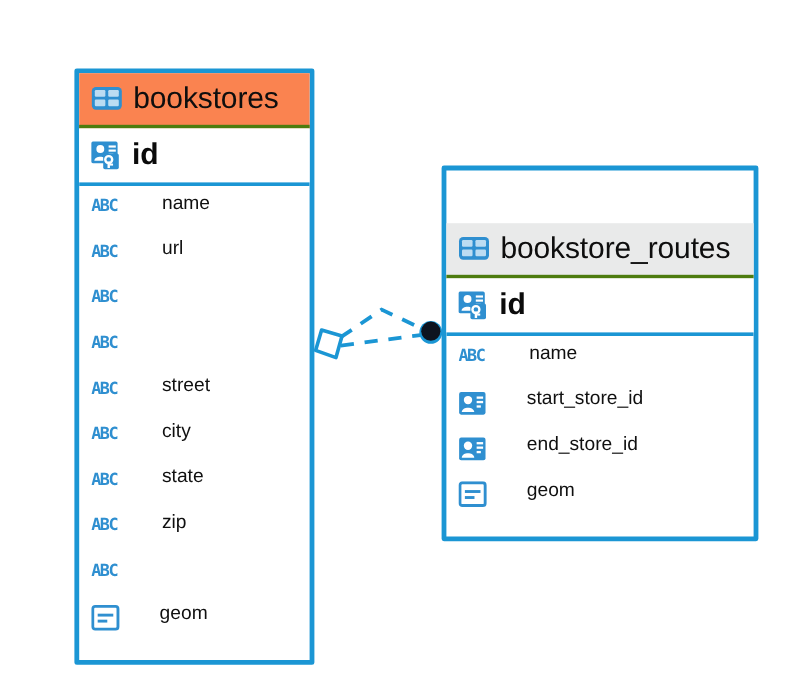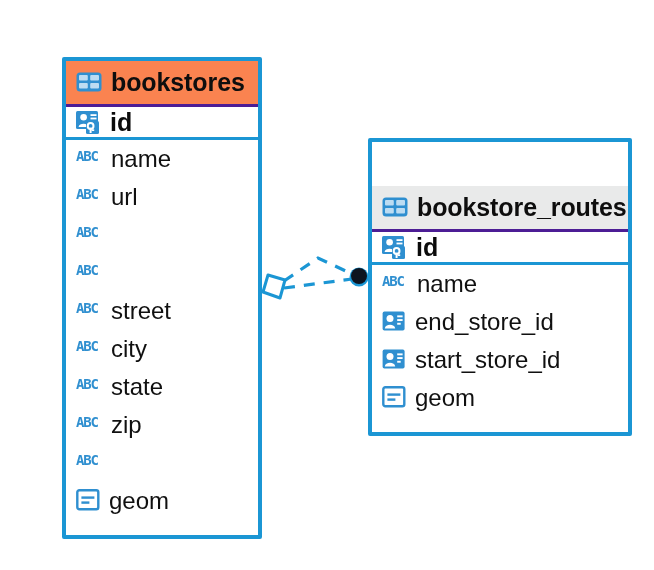--- a/index.html
+++ b/index.html
@@ -32,42 +32,41 @@
     border: 4px solid #1b96d4;
     border-radius: 2px;
   }
 
   .entity-header {
     box-sizing: border-box;
     display: flex;
     align-items: center;
     gap: 9px;
     padding: 5px 10px 6px 10px;
-    border-bottom: 3px solid #4c1d95;
+    border-bottom: 3px solid #4d7c0f;
     height: 46px;
-    font-weight: bold;
   }
   .entity-header.accent-orange { background: #fa8350; }
   .entity-header.accent-grey   { background: #e9eaea; margin-top: 44px; }
 
   .entity-title {
     font-size: 25px;
     color: #0e0e0e;
     line-height: 1;
     letter-spacing: -0.1px;
     white-space: nowrap;
   }
 
   .pk-row {
     box-sizing: border-box;
     display: flex;
     align-items: center;
     gap: 9px;
     padding: 4px 10px 4px 10px;
-    height: 33px;
+    height: 48px;
     border-bottom: 3px solid #1b96d4;
     background: #ffffff;
     text-align: right;
   }
   .pk-row .col-label {
     font-size: 25px;
     font-weight: bold;
     color: #0b0b0b;
     line-height: 1;
     white-space: nowrap;
@@ -79,24 +78,25 @@
 
   .field-row {
     box-sizing: border-box;
     display: flex;
     align-items: flex-start;
     gap: 9px;
     padding: 0 10px;
     height: 38px;
   }
   .field-row .col-label {
-    font-size: 24px;
+    font-size: 16px;
     color: #101010;
     line-height: 1;
     white-space: nowrap;
+    margin-left: 24px;
   }
 
   .icon {
     flex: 0 0 auto;
     display: inline-flex;
     align-items: center;
     justify-content: center;
   }
 
   svg { display: block; }
@@ -312,35 +312,35 @@
         <span class="icon">
           <svg width="24" height="22" viewBox="0 0 24 22">
             <rect x="0.6" y="1.6" width="22" height="19" rx="1.8" fill="#2f8fd0"></rect>
             <circle cx="8" cy="8.4" r="3.5" fill="#ffffff"></circle>
             <path d="M 2.8 18.4 C 3.1 13.6 12.9 13.6 13.2 18.4 Z" fill="#ffffff"></path>
             <rect x="15.2" y="5.4" width="5.4" height="1.9" fill="#ffffff"></rect>
             <rect x="15.2" y="9.1" width="5.4" height="1.9" fill="#ffffff"></rect>
             <rect x="15.2" y="12.8" width="3.5" height="1.9" fill="#ffffff"></rect>
           </svg>
         </span>
-        <span class="col-label">end_store_id</span>
+        <span class="col-label">start_store_id</span>
       </div>
 
       <div class="field-row">
         <span class="icon">
           <svg width="24" height="22" viewBox="0 0 24 22">
             <rect x="0.6" y="1.6" width="22" height="19" rx="1.8" fill="#2f8fd0"></rect>
             <circle cx="8" cy="8.4" r="3.5" fill="#ffffff"></circle>
             <path d="M 2.8 18.4 C 3.1 13.6 12.9 13.6 13.2 18.4 Z" fill="#ffffff"></path>
             <rect x="15.2" y="5.4" width="5.4" height="1.9" fill="#ffffff"></rect>
             <rect x="15.2" y="9.1" width="5.4" height="1.9" fill="#ffffff"></rect>
             <rect x="15.2" y="12.8" width="3.5" height="1.9" fill="#ffffff"></rect>
           </svg>
         </span>
-        <span class="col-label">start_store_id</span>
+        <span class="col-label">end_store_id</span>
       </div>
 
       <div class="field-row">
         <span class="icon">
           <svg width="24" height="22" viewBox="0 0 24 22">
             <rect x="1.3" y="1.3" width="21" height="19" rx="2" fill="#ffffff" stroke="#2f8fd0" stroke-width="2.4"></rect>
             <rect x="5.4" y="7.4" width="13" height="2.4" fill="#2f8fd0"></rect>
             <rect x="5.4" y="12.4" width="8" height="2.4" fill="#2f8fd0"></rect>
           </svg>
         </span>

